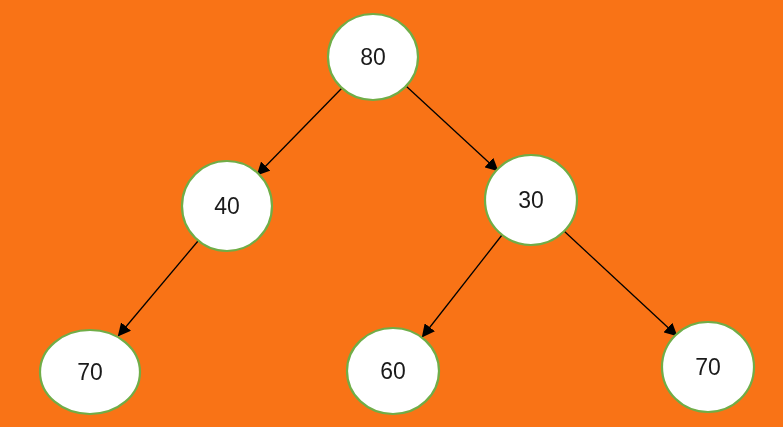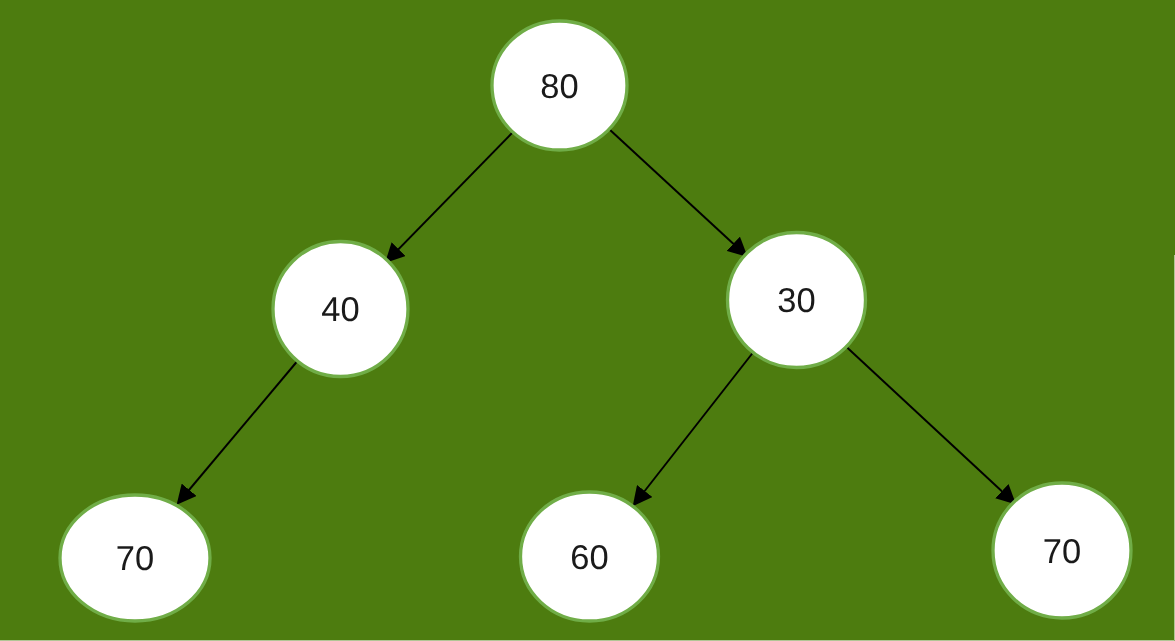--- a/index.html
+++ b/index.html
@@ -4,21 +4,21 @@
 <style>
   html, body {
     margin: 0;
     padding: 0;
     background: #ffffff;
   }
   .canvas {
     position: relative;
     width: 783px;
     height: 427px;
-    background: #4d7c0f;
+    background: #f97316;
     overflow: hidden;
     font-family: "Liberation Sans", sans-serif;
   }
   svg {
     display: block;
   }
   .node-circle {
     fill: #ffffff;
     stroke-width: 2.2px;
   }

